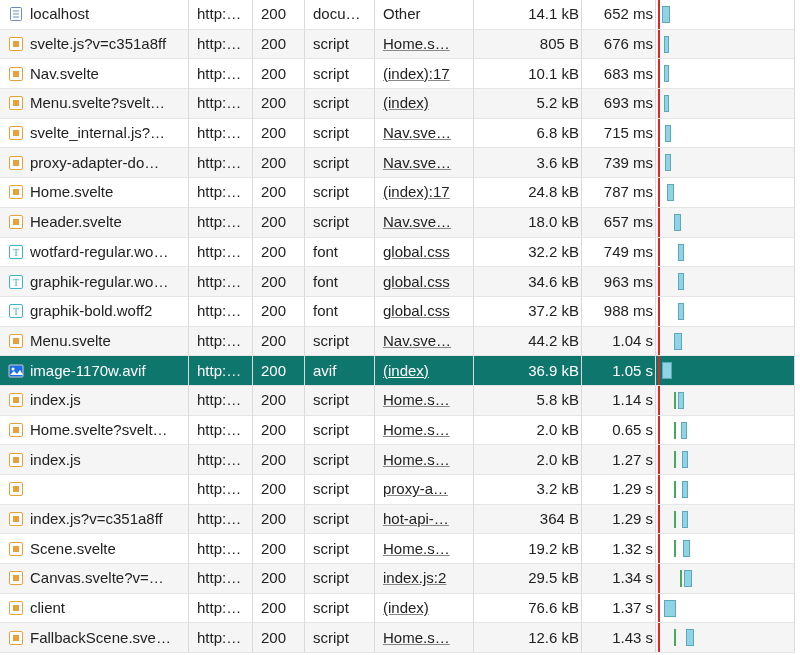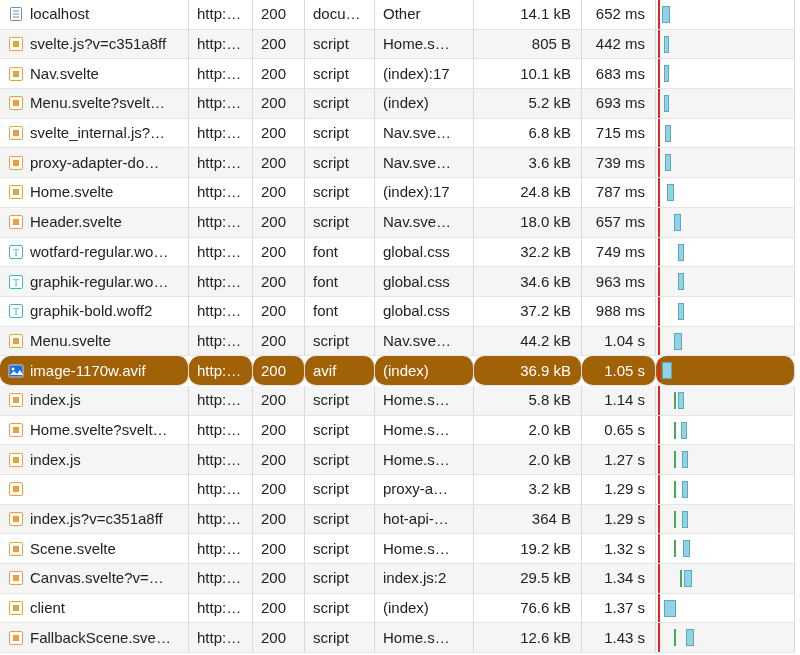--- a/index.html
+++ b/index.html
@@ -2,26 +2,26 @@
 <html><head>
 <meta charset="utf-8">
 <style>
   * { box-sizing: border-box; margin: 0; padding: 0; }
   html, body { width: 800px; height: 655px; overflow: hidden; font-family: -apple-system, "Helvetica Neue", Arial, sans-serif; font-size: 15px; color: #222; background: #fff; }
   .grid { display: grid; grid-template-columns: 189px 64px 52px 70px 99px 108px 74px 139px; width: 763px; }
   .row { display: contents; }
   .cell { padding: 6px 6px 6px 8px; border-right: 1px solid #dadada; border-bottom: 1px solid #e5e5e5; height: 29.7px; line-height: 18px; white-space: nowrap; overflow: hidden; text-overflow: ellipsis; display: flex; align-items: center; }
   .row.even .cell { background: #f5f5f5; }
   .row.odd  .cell { background: #ffffff; }
-  .row.selected .cell { background: #a16207; color: #fff; border-radius: 11px; }
+  .row.selected .cell { background: #0f766e; color: #fff; }
   .row.selected .cell .initiator { color: #fff; text-decoration-color: #fff; }
   .name-cell { gap: 6px; }
   .icon { width: 16px; height: 16px; flex: 0 0 16px; }
-  .initiator { color: #222; text-decoration-color: #888; }
-  .num { justify-content: flex-end; padding-right: 10px; }
+  .initiator { color: #222; text-decoration: underline; text-decoration-color: #888; }
+  .num { justify-content: flex-end; padding-right: 2px; }
   .waterfall { position: relative; padding: 0; }
   .wf-wrap { position: relative; width: 100%; height: 100%; }
   .wf-line { position: absolute; top: 0; bottom: 0; left: 2px; width: 2px; background: #d42a2a; }
   .wf-bar { position: absolute; top: 6px; height: 17px; background: #8fd3e5; border: 1px solid #5ba9bd; }
   .wf-tick { position: absolute; top: 6px; height: 17px; width: 2px; background: #49a85e; }
   svg { display: block; }
 </style>
 </head>
 <body>
 
@@ -66,21 +66,21 @@
         <span>http:…</span>
       </div><div class="cell">
         <span>200</span>
       </div><div class="cell">
         <span>script</span>
       </div><div class="cell">
         <span class="initiator">Home.s…</span>
       </div><div class="cell num">
         <span>805 B</span>
       </div><div class="cell num">
-        <span>442 ms</span>
+        <span>676 ms</span>
       </div><div class="cell waterfall">
         <div class="wf-wrap">
           <div class="wf-line"></div>
           <div class="wf-bar" style="left:8px;width:5px"></div>
         </div>
       </div></div>
     <div class="row odd"><div class="cell name-cell">
         <span>
           <svg class="icon" viewBox="0 0 16 16">
             <rect x="1.5" y="1.5" width="13" height="13" rx="1.5" fill="#fff" stroke="#e8a13a"></rect>

